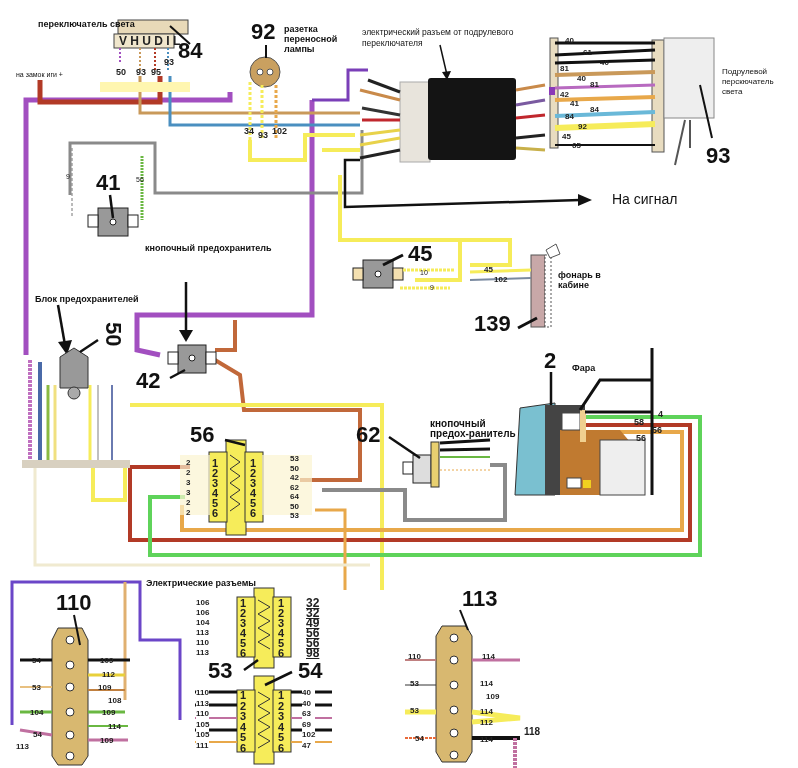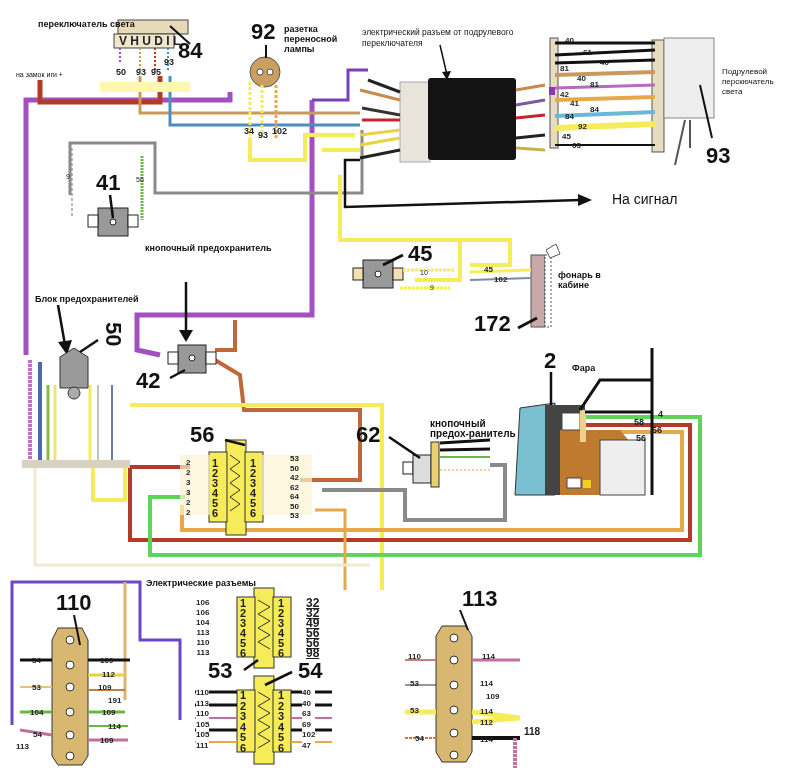--- a/index.html
+++ b/index.html
@@ -309,21 +309,21 @@
 <div class="pin" style="left:136px;top:175px;font-size:7px;font-weight:normal;">56</div>
 
 <div class="lbl-s" style="left:612px;top:195px;font-size:14px;">На сигнал</div>
 
 <div class="num" style="left:408px;top:243px;">45</div>
 <div class="pin" style="left:420px;top:268px;font-size:7px;font-weight:normal;">10</div>
 <div class="pin" style="left:430px;top:283px;font-size:7px;font-weight:normal;">9</div>
 <div class="pin" style="left:484px;top:265px;font-size:8px;">45</div>
 <div class="pin" style="left:494px;top:275px;font-size:8px;">102</div>
 <div class="lbl" style="left:558px;top:270px;width:50px;">фонарь в кабине</div>
-<div class="num" style="left:474px;top:313px;">172</div>
+<div class="num" style="left:474px;top:313px;">139</div>
 
 <div class="lbl" style="left:145px;top:243px;">кнопочный предохранитель</div>
 <div class="lbl" style="left:35px;top:294px;">Блок предохранителей</div>
 <div class="num" style="left:100px;top:322px;transform:rotate(90deg);transform-origin:left top;left:124px;">50</div>
 <div class="num" style="left:136px;top:370px;">42</div>
 
 <div class="num" style="left:190px;top:424px;">56</div>
 <div class="conn-pins" style="left:212px;top:458px;">
   <div>1</div>
     <div>2</div>
@@ -372,21 +372,21 @@
 
 <div class="num" style="left:56px;top:592px;">110</div>
 <div class="pin" style="left:32px;top:656px;font-size:8px;">54</div>
 <div class="pin" style="left:32px;top:683px;font-size:8px;">53</div>
 <div class="pin" style="left:30px;top:708px;font-size:8px;">104</div>
 <div class="pin" style="left:33px;top:730px;font-size:8px;">54</div>
 <div class="pin" style="left:16px;top:742px;font-size:8px;">113</div>
 <div class="pin" style="left:100px;top:656px;font-size:8px;">109</div>
 <div class="pin" style="left:102px;top:670px;font-size:8px;">112</div>
 <div class="pin" style="left:98px;top:683px;font-size:8px;">109</div>
-<div class="pin" style="left:108px;top:696px;font-size:8px;">191</div>
+<div class="pin" style="left:108px;top:696px;font-size:8px;">108</div>
 <div class="pin" style="left:102px;top:708px;font-size:8px;">109</div>
 <div class="pin" style="left:108px;top:722px;font-size:8px;">114</div>
 <div class="pin" style="left:100px;top:736px;font-size:8px;">109</div>
 
 <div class="num" style="left:208px;top:660px;">53</div>
 <div class="conn-pins" style="left:240px;top:598px;">
   <div>1</div>
     <div>2</div>
     <div>3</div>
     <div>4</div>
@@ -394,21 +394,21 @@
     <div>6</div>
 </div>
 <div class="conn-pins" style="left:278px;top:598px;">
   <div>1</div>
     <div>2</div>
     <div>3</div>
     <div>4</div>
     <div>5</div>
     <div>6</div>
 </div>
-<div class="pin" style="left:196px;top:598px;line-height:10px;font-size:8px;text-align:right;">
+<div class="pin" style="left:196px;top:598px;line-height:10px;font-size:8px;">
   <div>106</div>
     <div>106</div>
     <div>104</div>
     <div>113</div>
     <div>110</div>
     <div>113</div>
 </div>
 <div class="pin" style="left:306px;top:598px;line-height:10px;font-size:12px;text-decoration:underline;">
   <div>32</div>
     <div>32</div>

